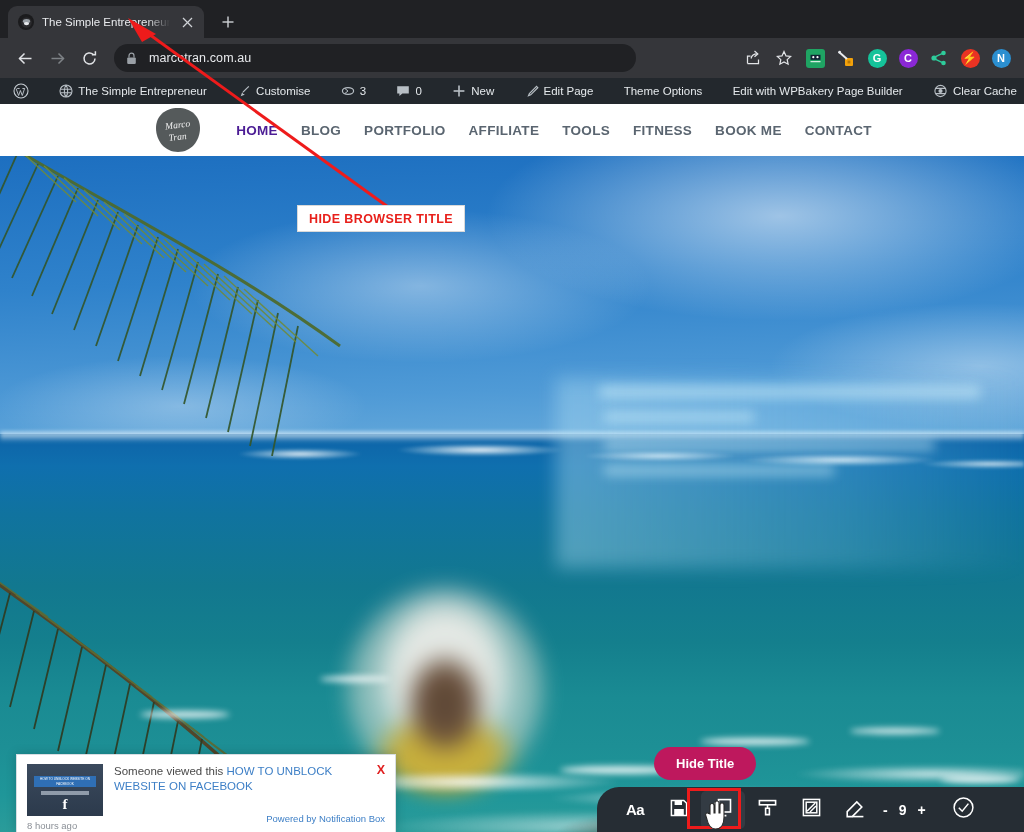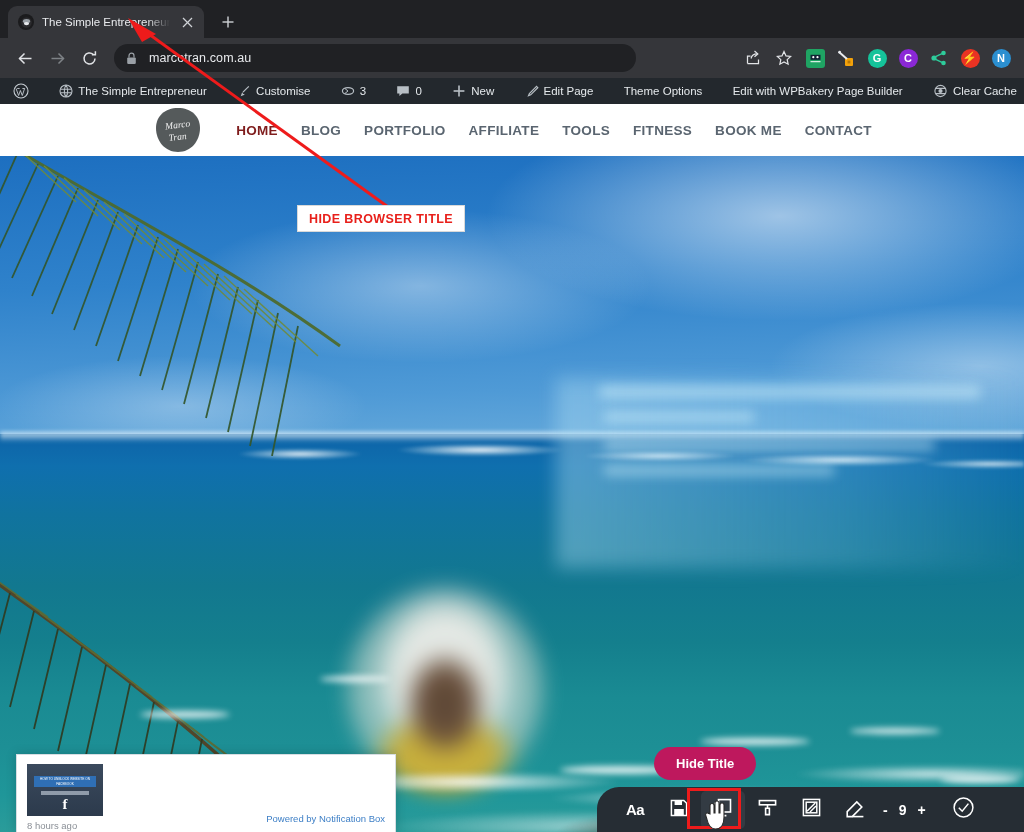--- a/index.html
+++ b/index.html
@@ -144,21 +144,21 @@
   }
   .nav {
     display: flex;
     align-items: center;
     gap: 23px;
     font-size: 13.5px;
     font-weight: bold;
     letter-spacing: .3px;
     color: #5a6570;
   }
-  .nav-item.active { color: #7f1d1d; }
+  .nav-item.active { color: #4c1d95; }
 
   
   .hero {
     position: relative;
     height: 678px;
     overflow: hidden;
     background: #1b6d95;
   }
   .sky {
     position: absolute; left: 0; top: 0; width: 1024px; height: 300px;
@@ -668,20 +668,26 @@
     <polygon points="128,18 156,34 142,42" fill="#ee1b1b"></polygon>
   </svg>
   <div class="annot-label">HIDE BROWSER TITLE</div>
 
   <div class="notifbox">
     <div class="notif-thumb">
       <div class="tb-band">HOW TO UNBLOCK WEBSITE ON FACEBOOK</div>
       <div class="tb-sub"></div>
       <div class="tb-fb">f</div>
     </div>
+    <div class="notif-body">
+      <div class="notif-text">
+        <span>Someone viewed this </span><span class="lnk">HOW TO UNBLOCK WEBSITE ON FACEBOOK</span>
+      </div>
+      <div class="notif-close">X</div>
+    </div>
     <div class="notif-time">8 hours ago</div>
     <div class="notif-powered">Powered by Notification Box</div>
   </div>
 
   <div class="tooltip">Hide Title</div>
 
   <div class="editbar">
     <div class="eb-btn">
       <span class="eb-aa">Aa</span>
     </div>

